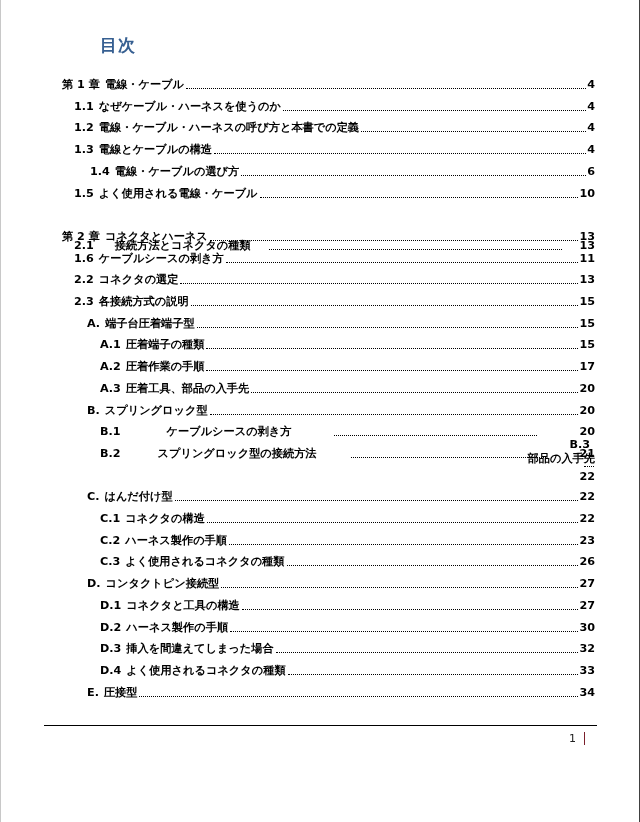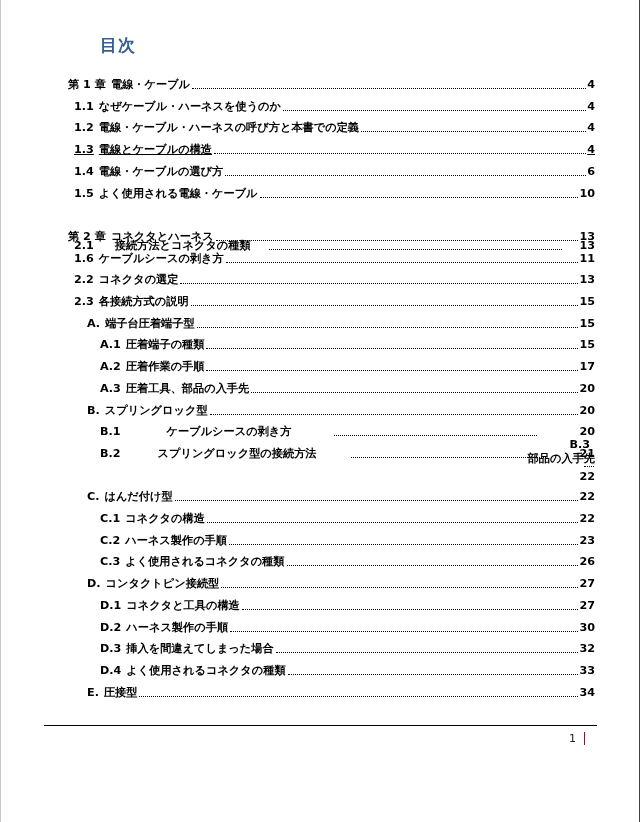--- a/index.html
+++ b/index.html
@@ -19,21 +19,21 @@
   .toc-row {
     position: absolute; height: 22px; display: flex; align-items: flex-end;
     font-size: 11.2px; font-weight: bold; line-height: 14px; right: 46px;
   }
   .toc-row .num { white-space: nowrap; margin-right: 5px; }
   .toc-row .label { white-space: nowrap; }
   .toc-row .leader {
     flex: 1; border-bottom: 1.6px dotted #000; margin: 0 1px 3px 2px; min-width: 10px;
   }
   .toc-row .page-no { white-space: nowrap; text-align: right; }
-  .lvl0 { left: 67px; }
+  .lvl0 { left: 61px; }
   .lvl1 { left: 73px; }
   .lvl2 { left: 86px; }
   .lvl3 { left: 99px; }
   .footer-rule {
     position: absolute; left: 43px; top: 725px; width: 553px; height: 0;
     border-top: 1px solid #000;
   }
   .footer-page {
     position: absolute; top: 732px; left: 568px; font-size: 11px; color: #222;
     display: flex; align-items: center;
@@ -57,27 +57,27 @@
         <span class="label">なぜケーブル・ハーネスを使うのか</span>
         <span class="leader"></span>
         <span class="page-no">4</span>
       </div>
       <div class="toc-row lvl1" style="top: 43.4px;">
         <span class="num">1.2</span>
         <span class="label">電線・ケーブル・ハーネスの呼び方と本書での定義</span>
         <span class="leader"></span>
         <span class="page-no">4</span>
       </div>
-      <div class="toc-row lvl1" style="top: 65.1px; text-decoration: underline;">
+      <div class="toc-row lvl1" style="top: 65.1px;">
         <span class="num">1.3</span>
         <span class="label">電線とケーブルの構造</span>
         <span class="leader"></span>
         <span class="page-no">4</span>
       </div>
-      <div class="toc-row lvl1" style="top: 86.8px;">
+      <div class="toc-row lvl1" style="top: 86.8px; margin-left: 16px;">
         <span class="num">1.4</span>
         <span class="label">電線・ケーブルの選び方</span>
         <span class="leader"></span>
         <span class="page-no">6</span>
       </div>
       <div class="toc-row lvl1" style="top: 108.5px;">
         <span class="num">1.5</span>
         <span class="label">よく使用される電線・ケーブル</span>
         <span class="leader"></span>
         <span class="page-no">10</span>

